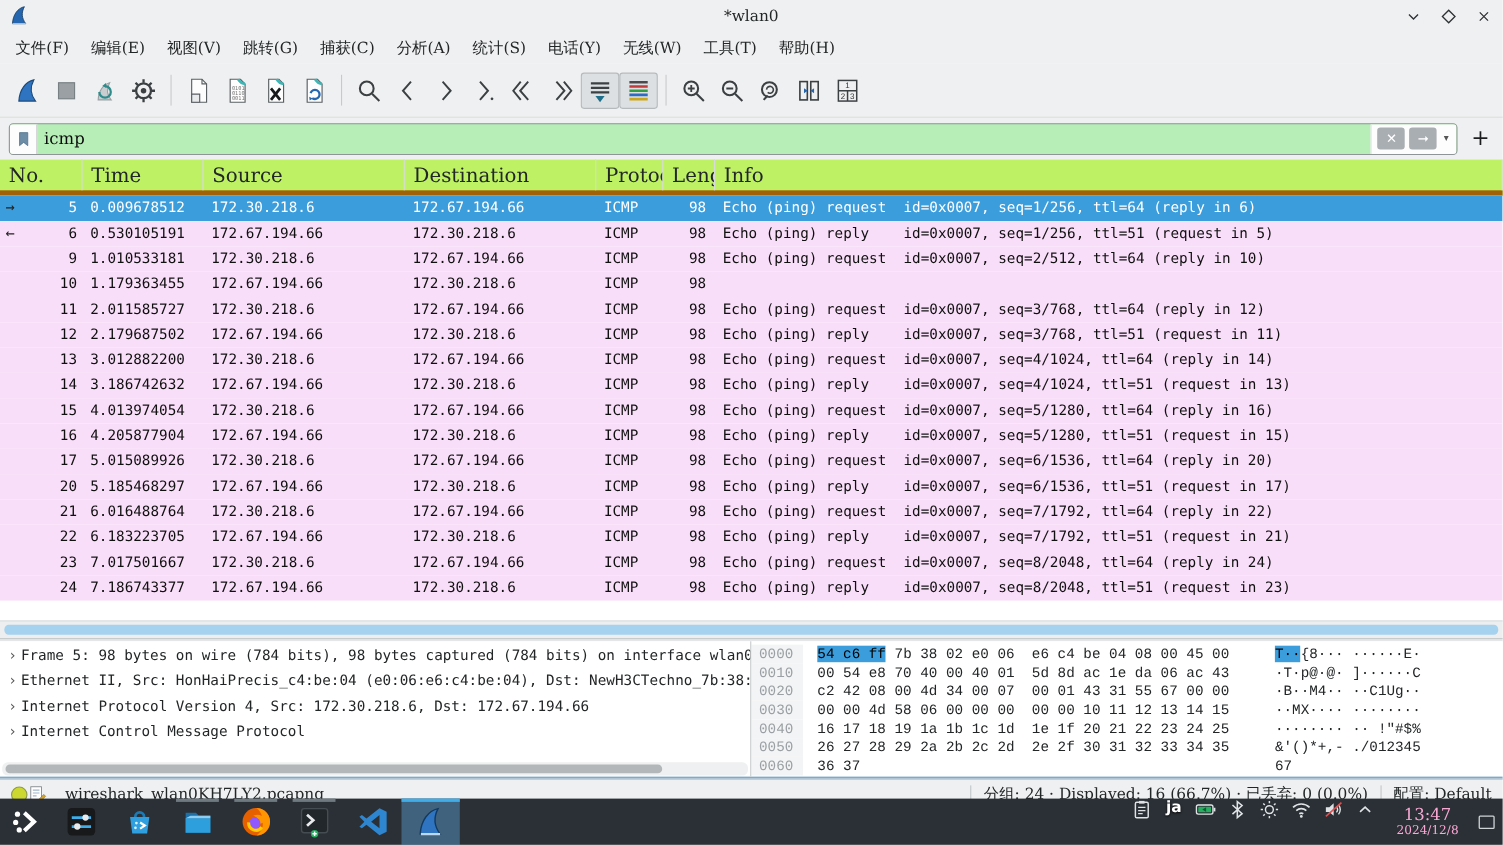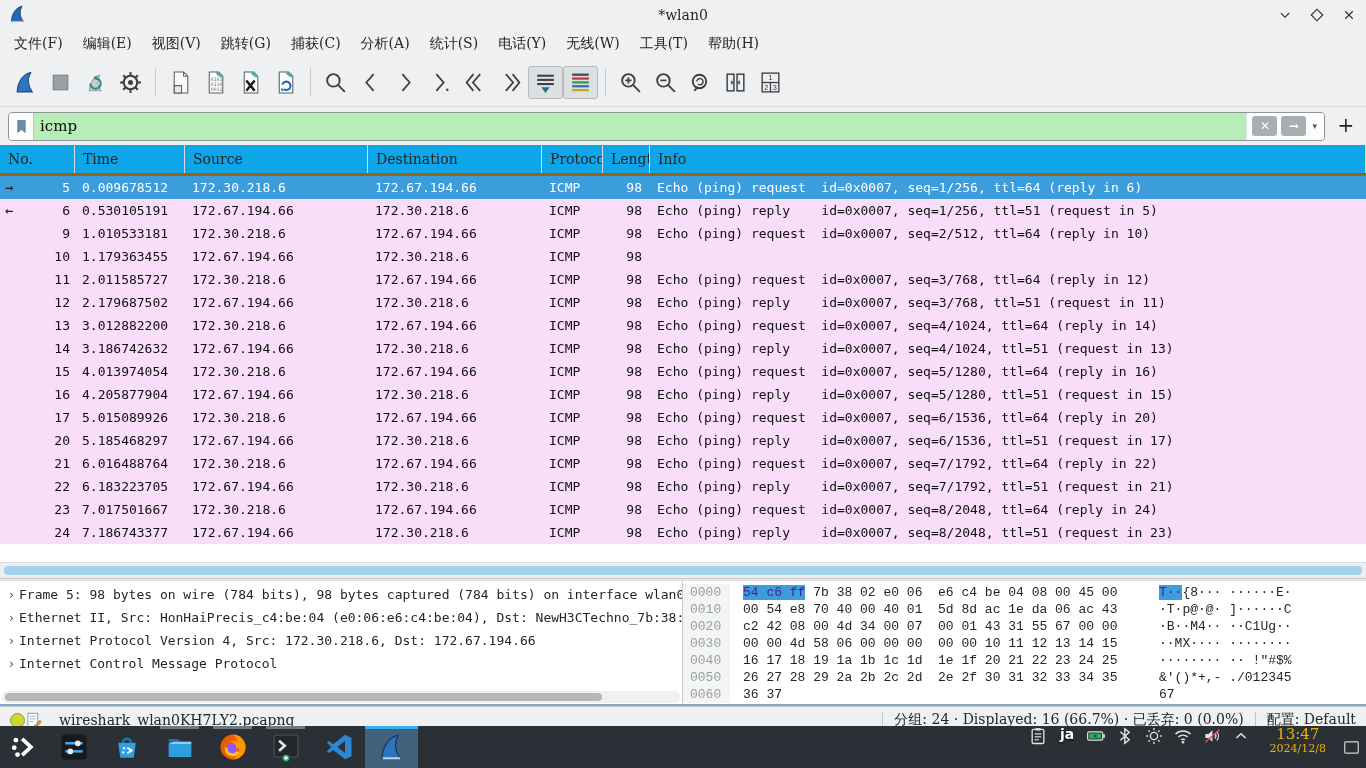--- a/index.html
+++ b/index.html
@@ -31,21 +31,21 @@
                    background:#fdfdfd;border-right:1px solid #c3c6c8}
   .filter-bookmark svg{width:15px;height:19px}
   .filter-input{flex:1;height:100%;background:transparent;border:none;outline:none;
                 font:15px "DejaVu Serif","Liberation Serif",serif;color:#0a0a0a;padding:0 0 0 6px}
   .filter-end{height:100%;background:#fdfdfd;display:flex;align-items:center;padding:0 5px;gap:4px;border-left:1px solid #e2e4e5}
   .fbtn{width:25px;height:20px;border-radius:3px;background:#a9aeb2;color:#fff;display:flex;align-items:center;justify-content:center;font-size:12px}
   .fcaret{font-size:9px;color:#555;padding:0 2px}
   .add-btn{width:24px;height:24px;font-size:20px;line-height:22px;text-align:center;color:#1b1d1e}
 
   
-  .phead{flex:0 0 28px;background:#0ea5e9;border-bottom:3px solid #a16207;display:flex;font-size:14px}
+  .phead{flex:0 0 28px;background:#bef264;border-bottom:5px solid #a16207;display:flex;font-size:18px}
   .phead .c{display:flex;align-items:center;padding-left:8px;border-right:1px solid #d8dadb;overflow:hidden;white-space:nowrap}
   .c-no{flex:0 0 75px;width:75px;box-sizing:border-box}
   .c-time{flex:0 0 110px;width:110px;box-sizing:border-box}
   .c-src{flex:0 0 183px;width:183px;box-sizing:border-box}
   .c-dst{flex:0 0 174px;width:174px;box-sizing:border-box}
   .c-proto{flex:0 0 61px;width:61px;box-sizing:border-box}
   .c-len{flex:0 0 47px;width:47px;box-sizing:border-box}
   .c-info{flex:1 1 auto;min-width:0;box-sizing:border-box}
   .plist{flex:0 0 386px;background:#fff;overflow:hidden;font-family:"DejaVu Sans Mono","Liberation Mono",monospace;font-size:13px}
   .prow{height:23px;line-height:23px;display:flex;background:#f9def9;color:#101010}
@@ -67,21 +67,21 @@
   .dline{height:23px;line-height:23px;white-space:nowrap;overflow:hidden;padding-left:4px}
   .dline .exp{color:#555;display:inline-block;width:15px;text-align:center}
   .dscroll{position:absolute;bottom:1px;left:2px;right:2px;height:12px;background:#eff0f1;border-radius:5px}
   .dscroll .thumb{position:absolute;top:2px;left:3px;width:88%;height:8px;background:#b4b7b9;border-radius:4px}
   .hexpane{flex:1;min-width:0;font-family:Liberation Mono, monospace;font-size:13px;
            padding:3px 0 0 0;overflow:hidden}
   .hexrow{height:17px;line-height:17px;display:flex;white-space:pre}
   .off{flex:0 0 40px;color:#9aa0a3;background:#f3f4f5;padding-left:7px;margin-right:13px}
   .hx{flex:0 0 388px}
   .asc{margin-left:28px}
-  .hl{background:#3b9ddc;color:#4c1d95}
+  .hl{background:#3b9ddc;color:#000000}
 
   
   .statusbar{flex:0 0 26px;background:#eff0f1;border-top:1px solid #c6c9ca;display:flex;align-items:center;
              font-size:14px;padding:0 10px}
   .sb-left{display:flex;align-items:center;flex:1;}
   .expert{width:15px;height:15px;border-radius:50%;background:#ccd82f;border:1px solid #8d9a4a;box-sizing:border-box}
   .sb-comment svg{width:18px;height:18px}
   .sb-file{margin-left:16px}
   .sb-right{display:flex;align-items:center}
   .sb-sep{width:1px;height:16px;background:#c3c6c8;margin:0 11px}
@@ -91,21 +91,21 @@
   .task{width:53px;display:flex;align-items:center;justify-content:center;position:relative}
   .task svg{width:30px;height:30px}
   .task.launcher{width:47px}
   .task.open::before{content:"";position:absolute;top:0;left:7px;right:7px;height:3px;background:#6f7a80}
   .task.active{background:rgba(90,160,210,.45)}
   .task.active::before{content:"";position:absolute;top:0;left:0;right:0;height:3px;background:#3daee9}
   .tray{margin-left:auto;display:flex;align-items:center;padding-right:4px}
   .tray-item{width:29px;height:42px;display:flex;align-items:flex-start;justify-content:center}
   .tray-item svg{width:20px;height:20px}
   .ja{font-family:"DejaVu Sans","Liberation Sans",sans-serif;font-weight:bold;font-size:14px;color:#fff;text-shadow:0 1px 2px #000}
-  .clock{display:flex;flex-direction:column;align-items:center;line-height:1.15;padding:0 10px;color:#eab308}
+  .clock{display:flex;flex-direction:column;align-items:center;justify-content:center;line-height:1.15;padding:0 10px;color:#f9a8d4}
   .clock .t{font-size:15px}
   .clock .d{font-size:11px}
   .showdesk{width:30px;display:flex;align-items:center;justify-content:center}
   .showdesk svg{width:19px;height:19px}
 </style>
 </head>
 <body>
 
 <div class="window">
   <div class="titlebar">

